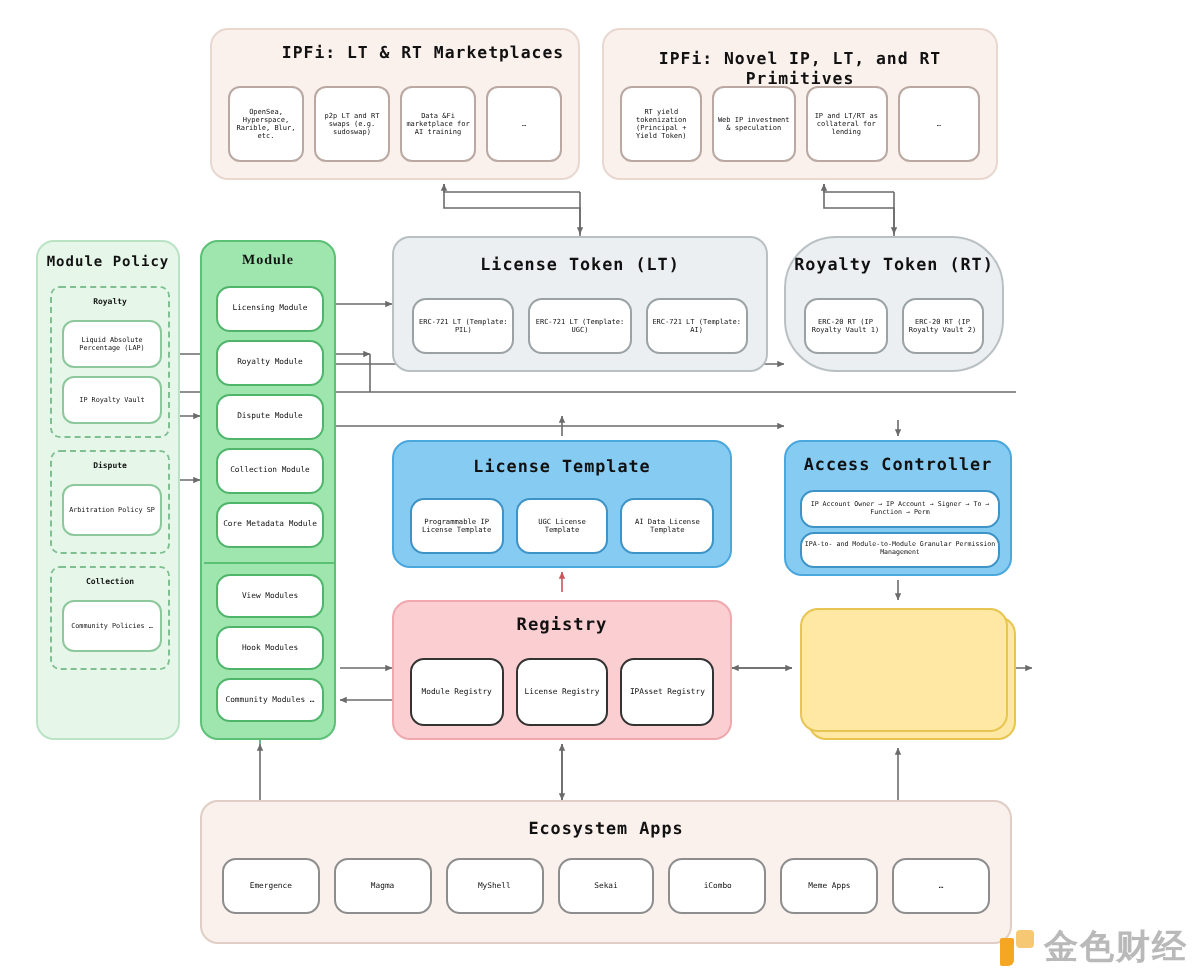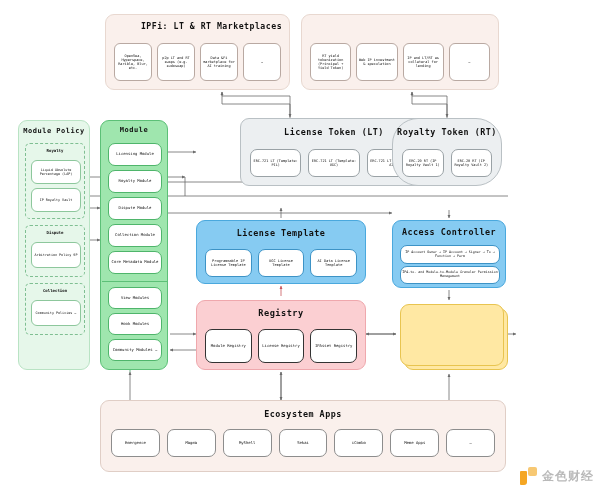--- a/index.html
+++ b/index.html
@@ -41,21 +41,21 @@
   .mpolicy .ptitle { font-size: 7px; }
   .grp {
     position:absolute; border:1px dashed #7fbf92; border-radius:5px;
     background: rgba(255,255,255,0);
   }
   .grp .glabel { text-align:center; font-size:4px; color:#111; font-weight:700; }
   .mpolicy .chip { font-size:3.4px; border-color:#8dc79c; }
 
   
   .module { background:#9fe6ae; border-color:#5cc077; }
-  .module .ptitle { font-size:7px; }
+  .module .ptitle { font-size:7px;font-family:Liberation Serif, serif; }
   .module .chip { font-size:3.9px; border-color:#4fb56b; border-radius:7px; }
   .divider { position:absolute; height:1px; background:#5cc077; }
 
   
   .tok { background:#eceff1; border-color:#b9c0c4; }
   .tok .ptitle { font-size:8.4px; }
   .tok .chip { font-size:3.5px; border-color:#9aa2a6; border-radius:7px; }
 
   
   .blue { background:#86cbf2; border-color:#4aa8dd; }
@@ -92,21 +92,21 @@
   svg.wires { position:absolute; left:0; top:0; width:600px; height:489px; pointer-events:none; }
   .ln { stroke:#6b6b6b; stroke-width:.8; fill:none; }
   .ln-g { stroke:#4aa06a; stroke-width:.8; fill:none; }
   .ln-r { stroke:#c9565c; stroke-width:.8; fill:none; }
 
   
   #wm { position:absolute; right:6px; bottom:4px; display:flex; align-items:center; gap:4px; }
   #wm .logo { width:18px; height:18px; position:relative; }
   #wm .logo .b1 { position:absolute; left:0; top:4px; width:7px; height:14px; background:#f5a623; border-radius:1px 1px 3px 1px;}
   #wm .logo .b2 { position:absolute; left:8px; top:0; width:9px; height:9px; background:#f7c873; border-radius:2px;}
-  #wm .txt { font-family:"DejaVu Sans","Liberation Sans",sans-serif; font-size:12px; font-weight:700; color:#b9b9b9; letter-spacing:1px;}
+  #wm .txt { font-family:"DejaVu Sans","Liberation Sans",sans-serif; font-size:17px; font-weight:700; color:#b9b9b9; letter-spacing:1px;}
 </style>
 </head>
 <body>
 
 <div id="stage">
 
   <svg class="wires" viewBox="0 0 600 489">
     <defs>
       <marker id="ah" markerWidth="5" markerHeight="5" refX="4.2" refY="2" orient="auto">
         <path d="M0,0 L4.4,2 L0,4 z" fill="#6b6b6b"></path>
@@ -168,20 +168,21 @@
     <div class="ptitle" style="margin-top:6px;padding-left:28px;">IPFi: LT &amp; RT Marketplaces</div>
     <div style="position:absolute; left:8px; top:28px; right:8px; display:flex; gap:5px;">
       <div class="chip" style="flex:1; height:38px;">OpenSea, Hyperspace, Rarible, Blur, etc.</div>
       <div class="chip" style="flex:1; height:38px;">p2p LT and RT swaps (e.g. sudoswap)</div>
       <div class="chip" style="flex:1; height:38px;">Data &amp;Fi marketplace for AI training</div>
       <div class="chip" style="flex:1; height:38px;">…</div>
     </div>
   </div>
 
   <div class="panel ipfi" style="left:301px; top:14px; width:198px; height:76px;">
+    <div class="ptitle" style="margin-top:9px;">IPFi: Novel IP, LT, and RT Primitives</div>
     <div style="position:absolute; left:8px; top:28px; right:8px; display:flex; gap:5px;">
       <div class="chip" style="flex:1; height:38px;">RT yield tokenization (Principal + Yield Token)</div>
       <div class="chip" style="flex:1; height:38px;">Web IP investment &amp; speculation</div>
       <div class="chip" style="flex:1; height:38px;">IP and LT/RT as collateral for lending</div>
       <div class="chip" style="flex:1; height:38px;">…</div>
     </div>
   </div>
 
   <div class="panel mpolicy" style="left:18px; top:120px; width:72px; height:250px;">
     <div class="ptitle" style="margin-top:6px;">Module Policy</div>
@@ -212,21 +213,21 @@
     <div class="chip" style="position:absolute; left:7px; top:103px; width:54px; height:23px;">Collection Module</div>
     <div class="chip" style="position:absolute; left:7px; top:130px; width:54px; height:23px;">Core Metadata Module</div>
 
     <div class="divider" style="left:1px; top:160px; width:66px;"></div>
 
     <div class="chip" style="position:absolute; left:7px; top:166px; width:54px; height:22px;">View Modules</div>
     <div class="chip" style="position:absolute; left:7px; top:192px; width:54px; height:22px;">Hook Modules</div>
     <div class="chip" style="position:absolute; left:7px; top:218px; width:54px; height:22px;">Community Modules …</div>
   </div>
 
-  <div class="panel tok" style="left:196px; top:118px; width:188px; height:68px;margin-left:44px;">
+  <div class="panel tok" style="left:196px; top:118px; width:188px; height:68px;">
     <div class="ptitle" style="margin-top:8px;">License Token (LT)</div>
     <div style="position:absolute; left:9px; top:30px; right:9px; display:flex; gap:7px;">
       <div class="chip" style="flex:1; height:28px;">ERC-721 LT (Template: PIL)</div>
       <div class="chip" style="flex:1; height:28px;">ERC-721 LT (Template: UGC)</div>
       <div class="chip" style="flex:1; height:28px;">ERC-721 LT (Template: AI)</div>
     </div>
   </div>
 
   <div class="panel tok" style="left:392px; top:118px; width:110px; height:68px;border-radius:26px;">
     <div class="ptitle" style="margin-top:8px;">Royalty Token (RT)</div>

